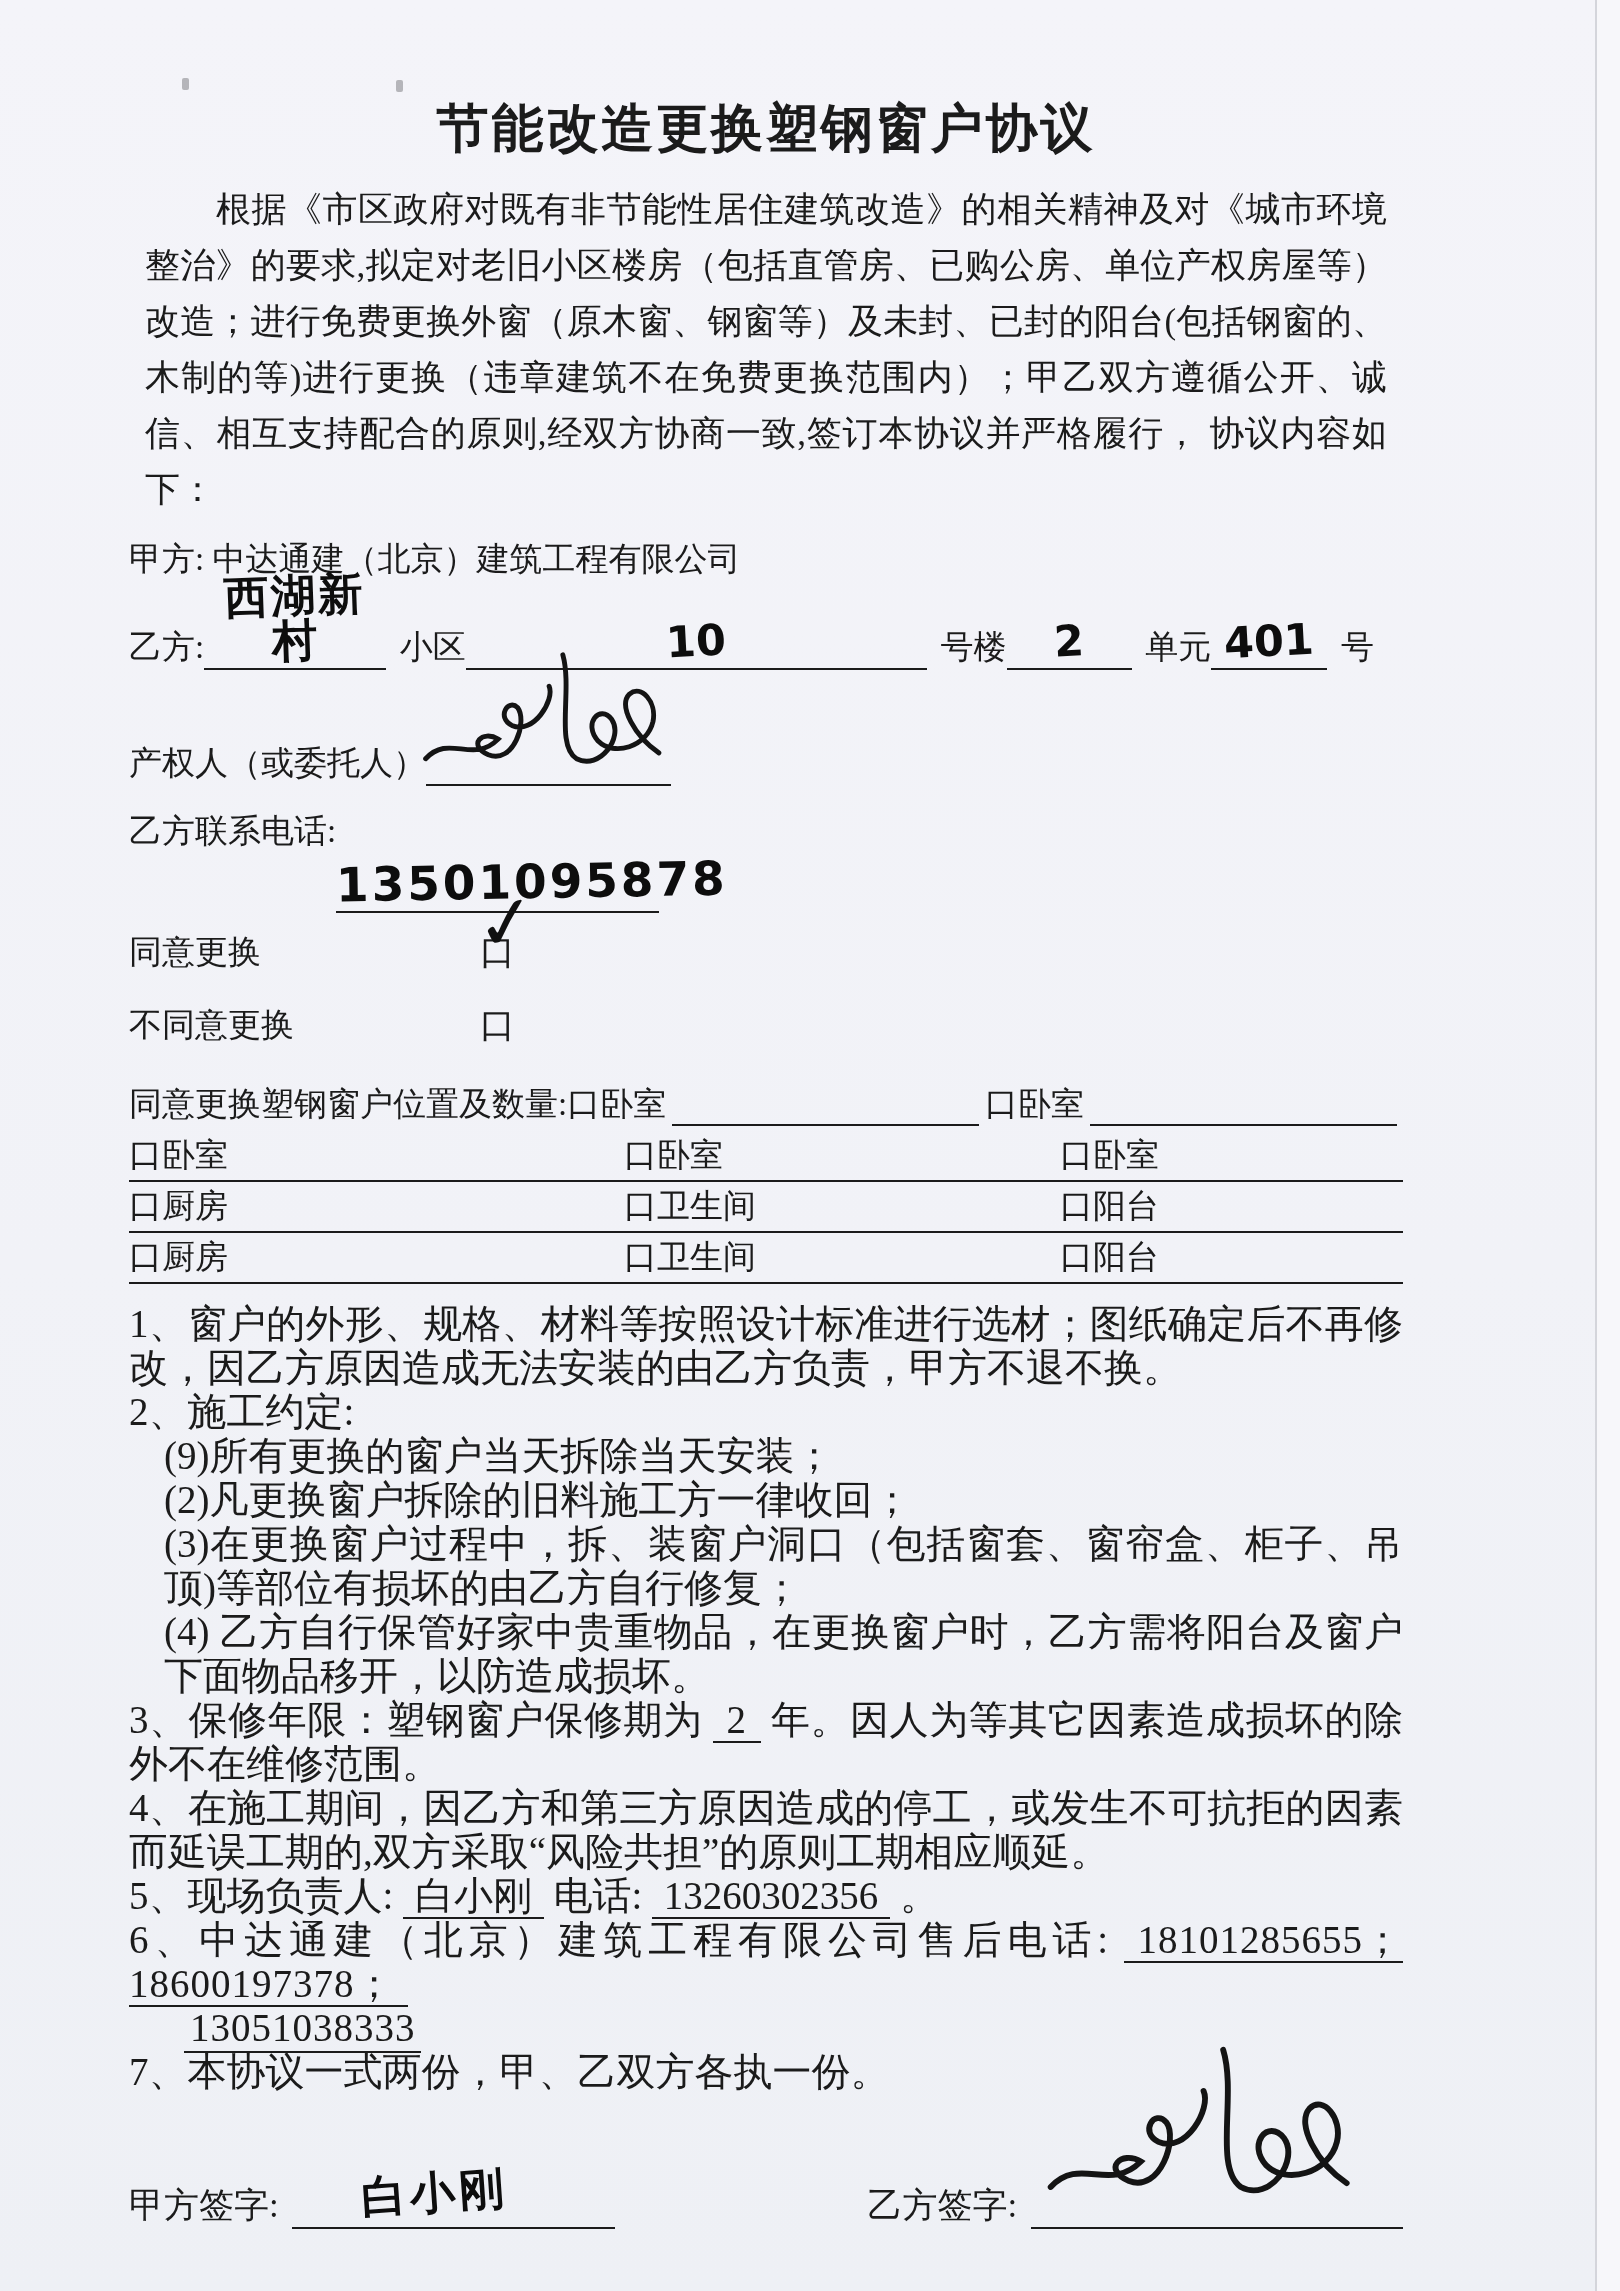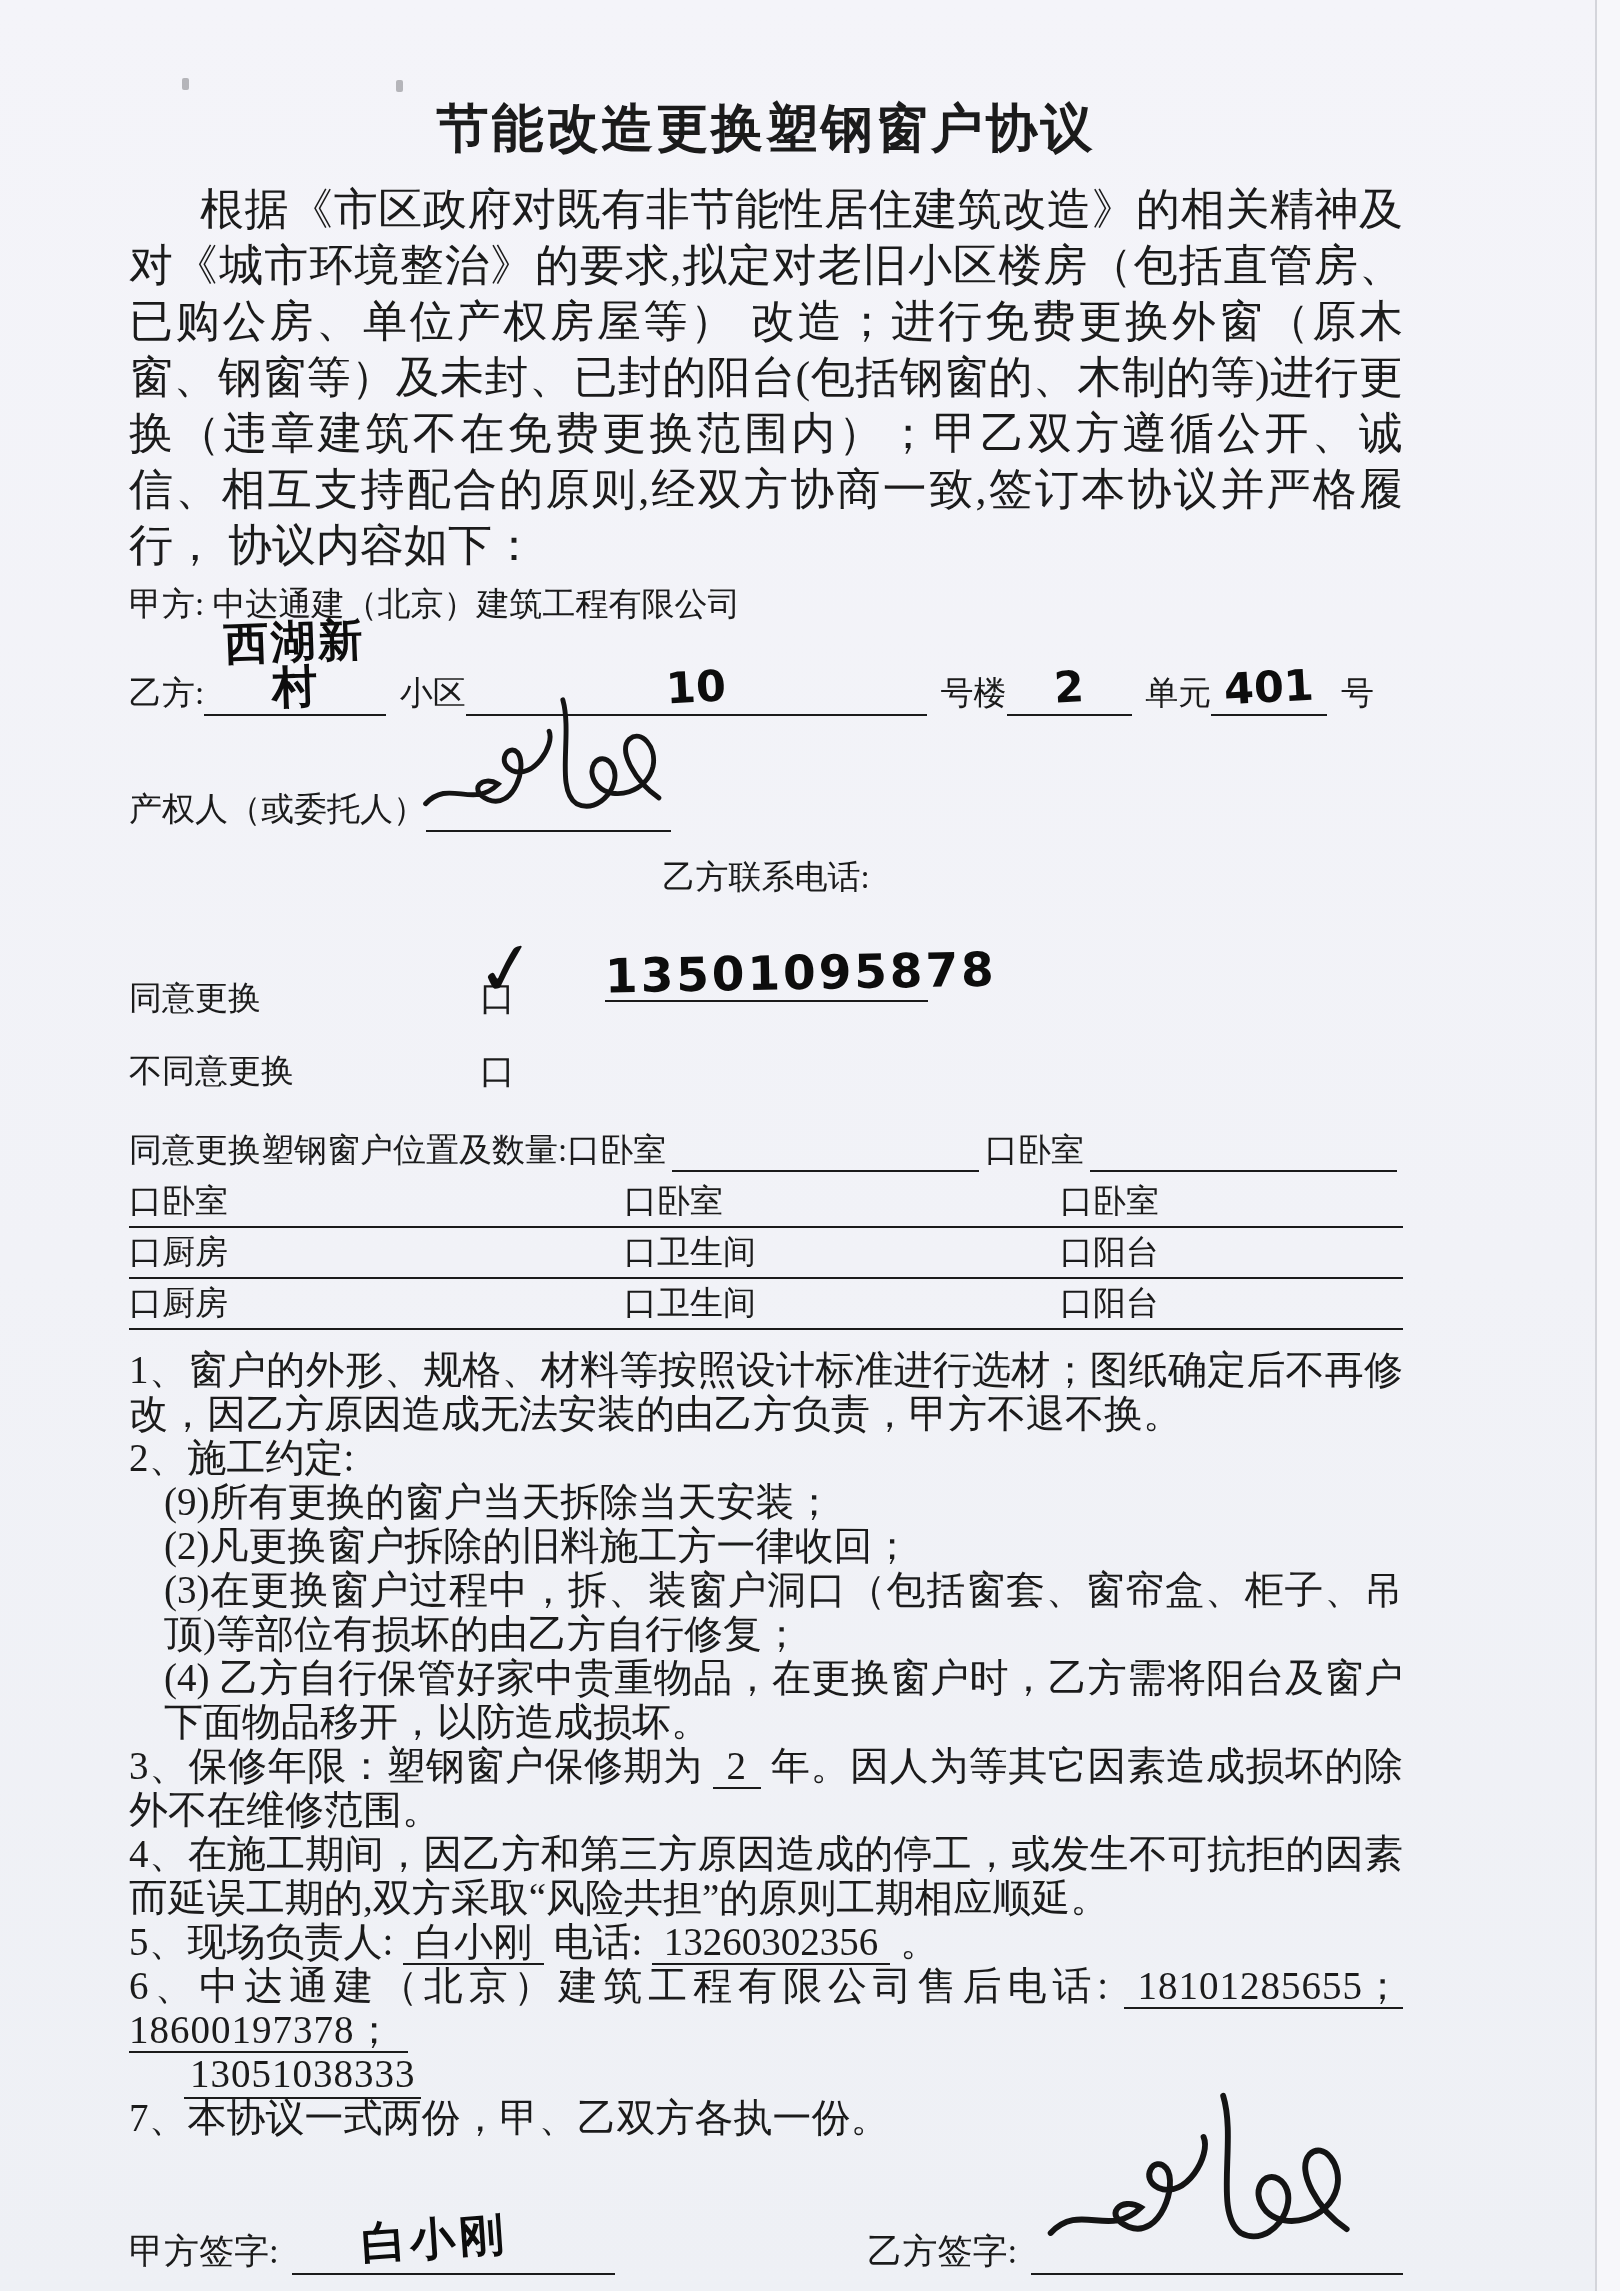--- a/index.html
+++ b/index.html
@@ -4,40 +4,40 @@
 <style>
   html,body{margin:0;padding:0;}
   body{width:1620px;height:2292px;background:#e8e9ee;font-family:"Liberation Serif","DejaVu Serif",serif;}
   .paper{position:relative;width:1620px;height:2292px;overflow:hidden;color:#1b1b1b;
          background:linear-gradient(180deg,#f4f4f9 0%,#f1f2f7 55%,#eef0f5 100%);}
   .edge-right{position:absolute;top:0;right:23.5px;width:2px;height:100%;background:#d4d5db;}
   .edge-strip{position:absolute;top:0;right:0;width:23.5px;height:100%;background:#f7f7fa;}
   .speck{position:absolute;width:6.9px;height:11.8px;background:#8a8a90;border-radius:2px;opacity:.6;}
   .content{position:absolute;left:129px;top:94px;width:1274px;}
   h1.title{margin:0 0 17.6px 0;font-size:52px;font-weight:bold;text-align:center;letter-spacing:2.9px;}
-  p.intro{margin:0;font-size:44px;line-height:56px;text-align:justify;text-indent:71px;}
+  p.intro{margin:16px;font-size:35px;line-height:56px;text-align:justify;text-indent:71px;}
   .row{position:relative;font-size:33px;}
   .r-party-a{margin-top:5.9px;line-height:51px;}
   .r-party-b{margin-top:9.8px;height:76px;display:flex;align-items:flex-end;line-height:45px;}
   .blank{display:inline-block;border-bottom:2.9px solid #1b1b1b;text-align:center;vertical-align:bottom;}
   .hw{font-family:"DejaVu Sans","Liberation Sans",sans-serif;font-weight:600;color:#0d0d0d;display:inline-block;}
   .hw-comm{font-size:45px;transform:rotate(-2deg);letter-spacing:2px;}
   .hw-num{font-size:43px;transform:rotate(-3deg);}
   .hw-phone{font-size:47px;letter-spacing:2.9px;transform:rotate(-1deg);}
   .hw-name{font-size:45px;transform:rotate(-4deg);letter-spacing:3.9px;}
   .b-comm{width:182px;}
   .b-long{width:461px;}
   .b-unit{width:125px;}
   .b-room{width:116px;}
   .lbl{white-space:nowrap;}
   .gap{display:inline-block;width:13.7px;}
   .r-owner{margin-top:25.5px;height:90px;display:flex;align-items:flex-end;}
   .b-owner{width:245px;position:relative;height:47px;}
   .sig-svg{position:absolute;left:-17.6px;bottom:-15.7px;overflow:visible;}
-  .r-phone{margin-top:23.5px;height:74px;display:flex;align-items:center;flex-direction:column;}
+  .r-phone{margin-top:23.5px;height:74px;display:flex;align-items:flex-start;}
   .b-phone{width:323px;height:57px;margin-top:45px;}
   .r-question{margin-top:39px;line-height:47px;}
   .opt{display:flex;align-items:center;height:73px;font-size:33px;}
   .opt-label{width:351px;}
   .cbox{position:relative;font-size:35px;width:43px;}
   .checkmark{position:absolute;left:-3.9px;top:-43px;font-size:73px;line-height:73px;font-weight:bold;
              transform:rotate(-8deg);font-family:"DejaVu Sans",sans-serif;color:#101010;}
   .wtable{margin-top:15.7px;font-size:33px;}
   .wt-head{display:flex;align-items:center;height:53px;}
   .wt-fill{flex:1;border-bottom:2.9px solid #1b1b1b;height:41px;margin:0 5.9px;}

